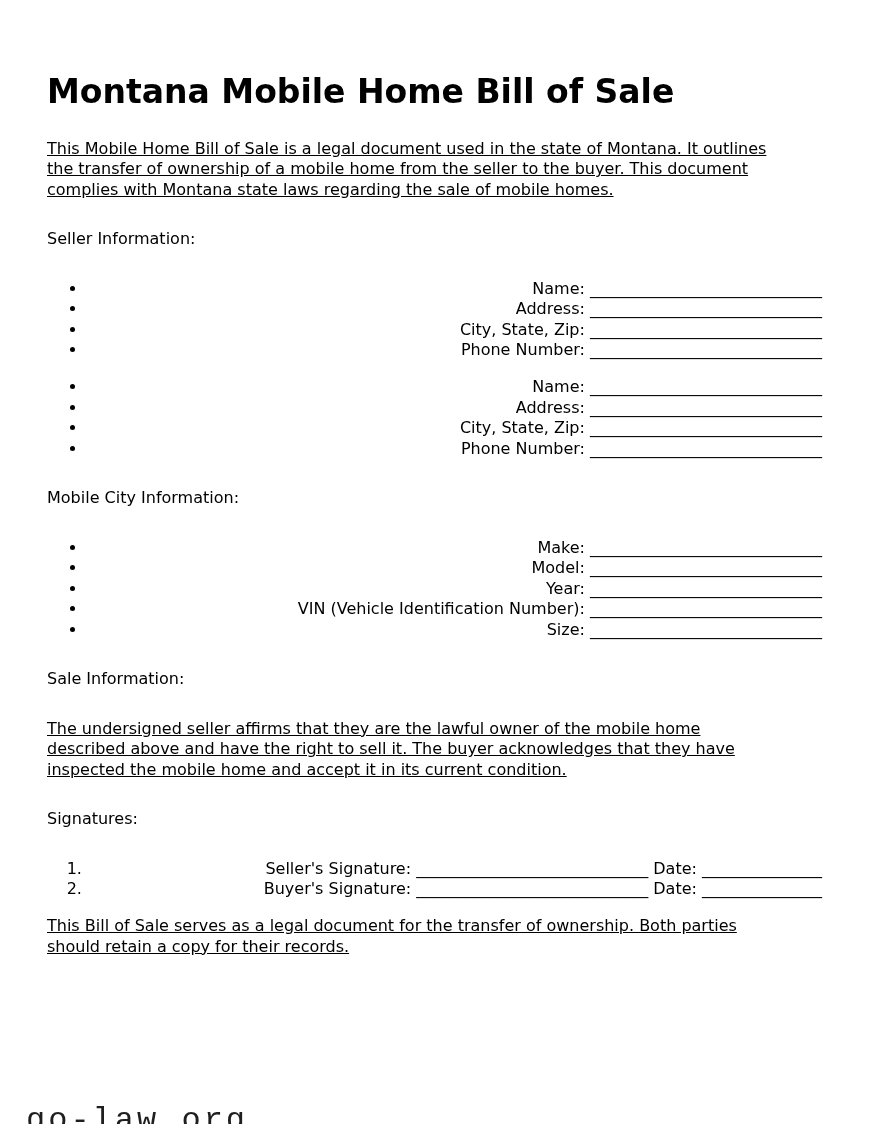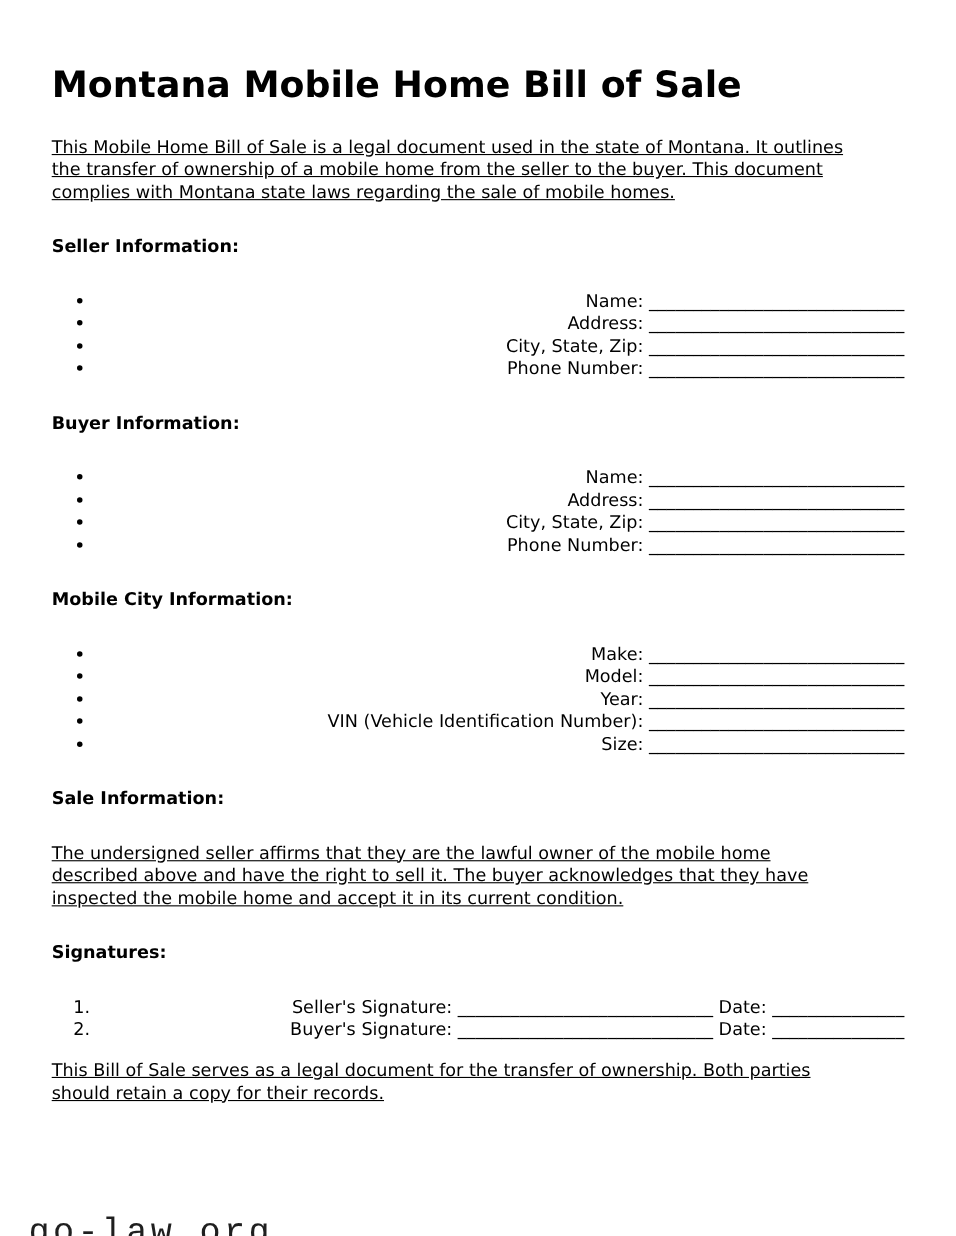--- a/index.html
+++ b/index.html
@@ -6,39 +6,39 @@
   html, body { margin: 0; padding: 0; background: #ffffff; }
   body {
     width: 869px;
     height: 1124px;
     position: relative;
     font-family: "DejaVu Sans", "Liberation Sans", sans-serif;
     color: #000000;
     overflow: hidden;
   }
   .page {
-    padding: 57px 47px 0 47px;
+    padding: 72px 47px 0 47px;
   }
   h1 {
     font-size: 33px;
     line-height: 1.2;
     font-weight: bold;
     margin: 0 0 27px 0;
   }
   p {
     font-size: 16px;
     line-height: 20.5px;
     margin: 16.5px 0;
     white-space: pre-line;
     text-decoration: underline;
   }
   h3 {
     font-size: 16px;
     line-height: 20.5px;
-    font-weight: bold;
+    font-weight: normal;
     margin: 29px 0;
   }
   ul, ol {
     font-size: 16px;
     line-height: 20.5px;
     margin: 16.5px 0;
     padding-left: 40px;
     text-align: right;
   }
   li { margin: 0; padding: 0; }
@@ -66,21 +66,20 @@
 complies with Montana state laws regarding the sale of mobile homes.</p>
 
   <h3>Seller Information:</h3>
   <ul>
       <li>Name: _____________________________</li>
       <li>Address: _____________________________</li>
       <li>City, State, Zip: _____________________________</li>
       <li>Phone Number: _____________________________</li>
     </ul>
 
-  <h3>Buyer Information:</h3>
   <ul>
       <li>Name: _____________________________</li>
       <li>Address: _____________________________</li>
       <li>City, State, Zip: _____________________________</li>
       <li>Phone Number: _____________________________</li>
     </ul>
 
   <h3>Mobile City Information:</h3>
   <ul>
       <li>Make: _____________________________</li>

